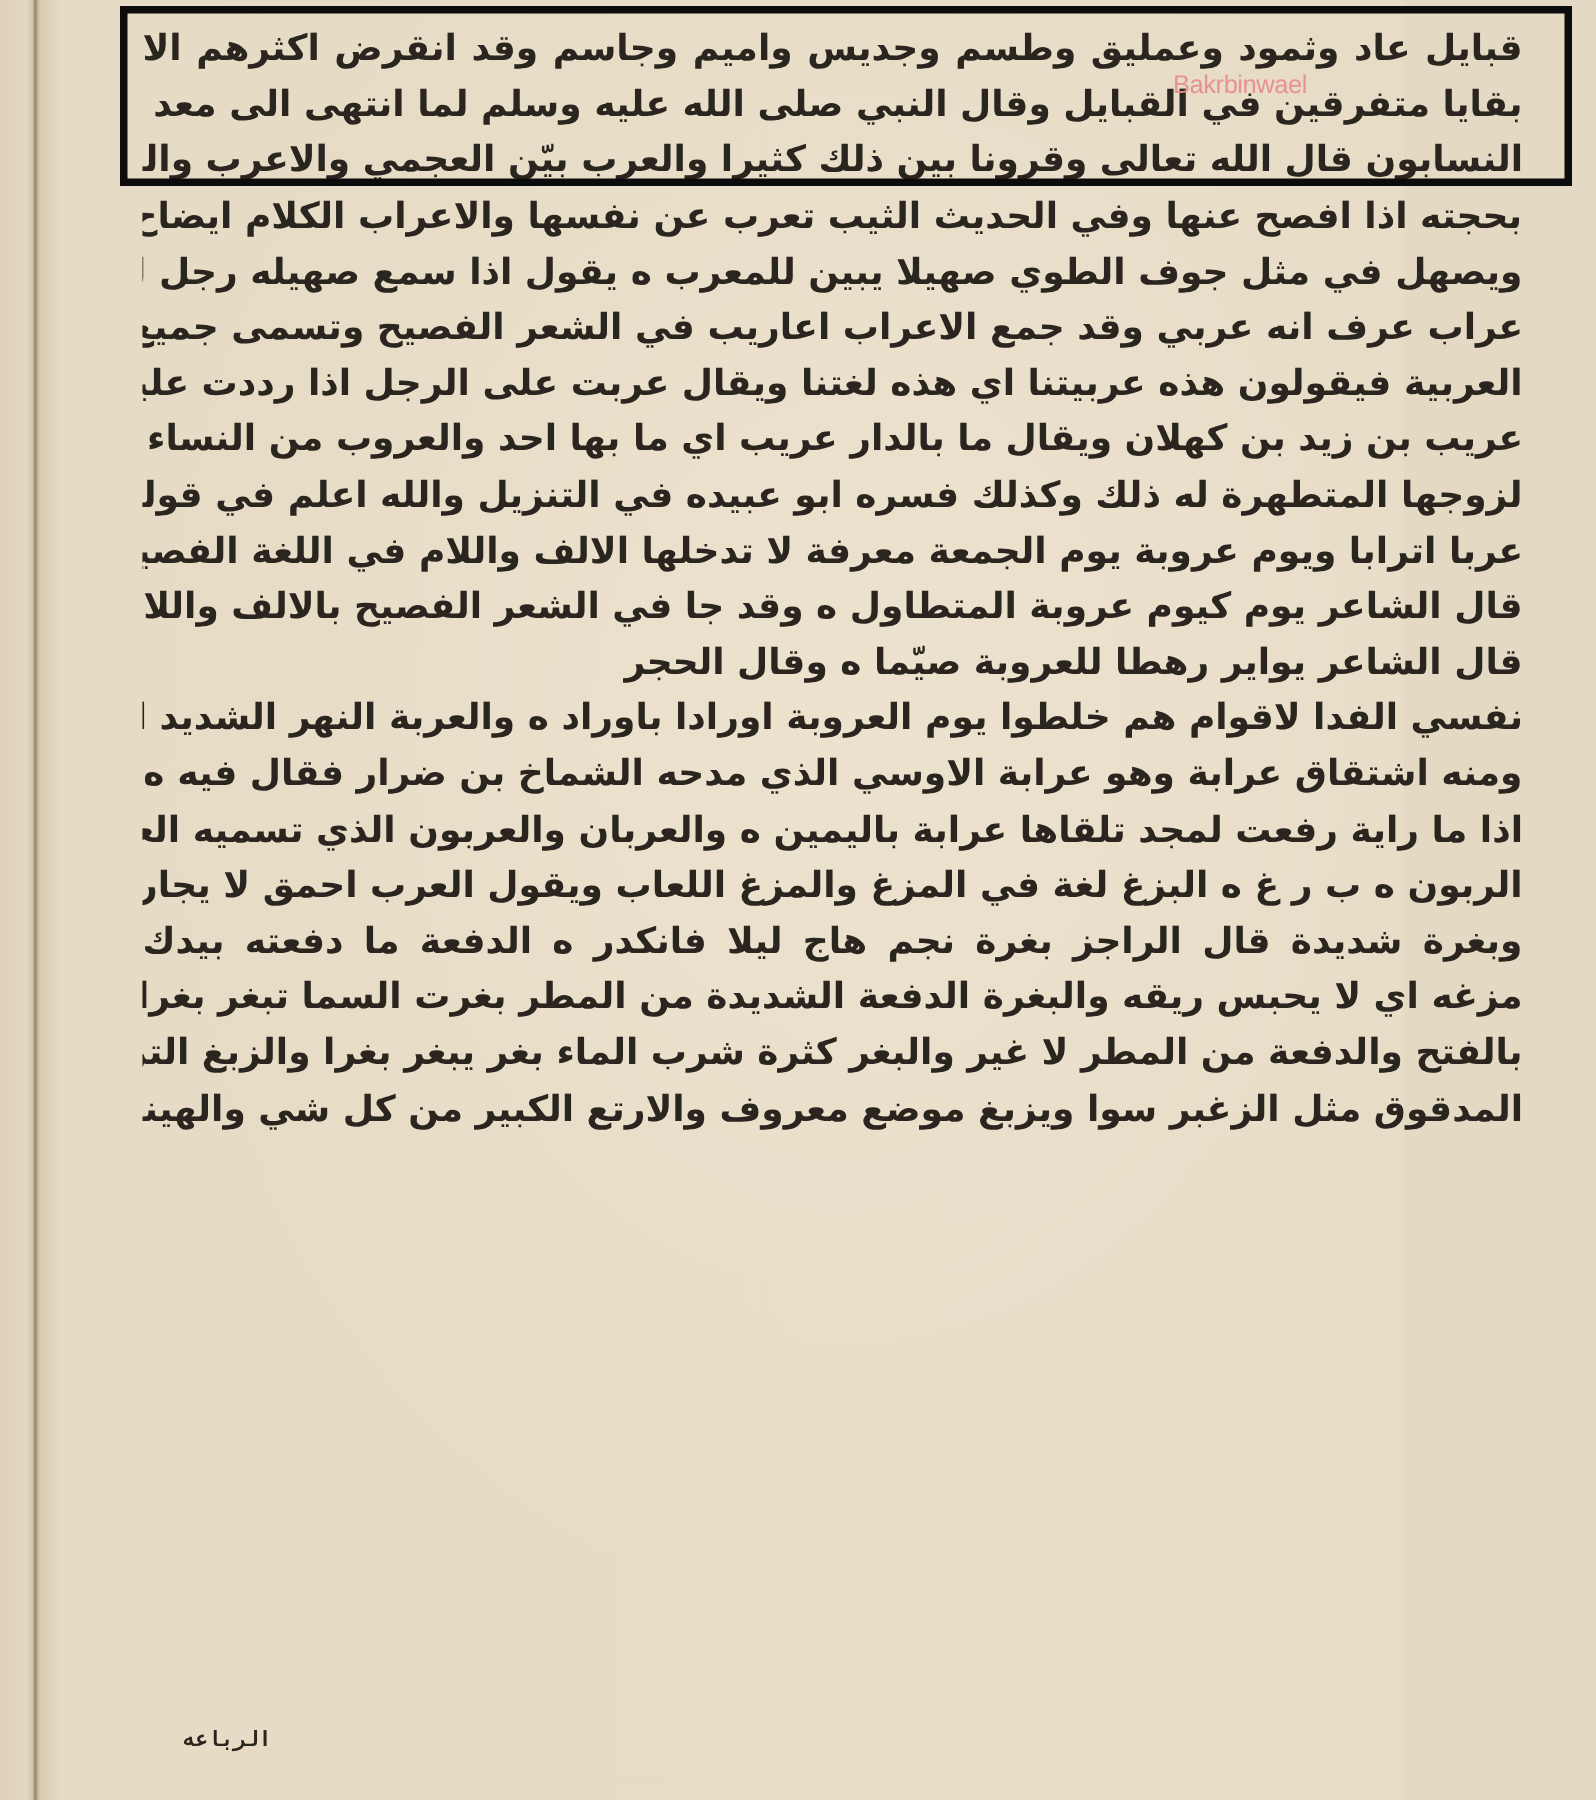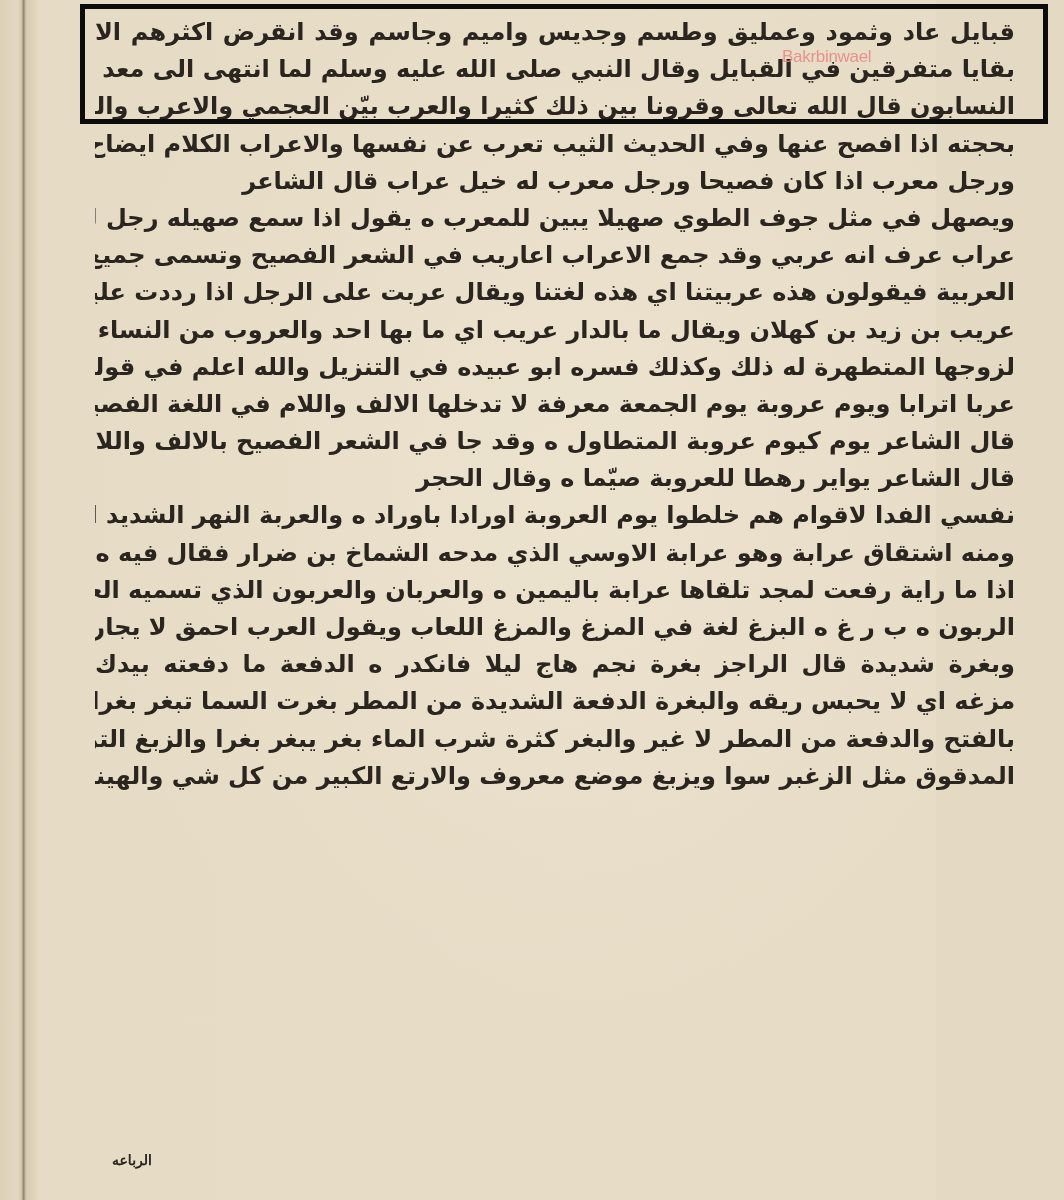--- a/index.html
+++ b/index.html
@@ -67,41 +67,40 @@
       left: 782px;
       top: 47px;
       font-family: "Liberation Sans", sans-serif;
       font-size: 17px;
       color: #e98a8a;
       opacity: 0.9;
       letter-spacing: -0.3px;
     }
     .catchword {
       position: absolute;
-      left: 112px;
+      left: 122px;
       top: 1152px;
-      font-family: Liberation Serif, serif;
+      font-family: Liberation Mono, monospace;
       font-weight: bold;
       font-size: 14px;
       color: #2b2520;
       direction: rtl;
     }
   </style>
 </head>
 <body>
 
 <div class="page">
   <div class="fold-line"></div>
 
   <div class="text-block">
     <div class="line">قبايل عاد وثمود وعمليق وطسم وجديس واميم وجاسم وقد انقرض اكثرهم الا</div>
     <div class="line">بقايا متفرقين في القبايل وقال النبي صلى الله عليه وسلم لما انتهى الى معد بن عدنان كذب</div>
     <div class="line">النسابون قال الله تعالى وقرونا بين ذلك كثيرا والعرب بيّن العجمي والاعرب والرجل</div>
     <div class="line">بحجته اذا افصح عنها وفي الحديث الثيب تعرب عن نفسها والاعراب الكلام ايضاح فصيحه</div>
-    <div class="line short">ورجل معرب اذا كان فصيحا ورجل معرب له خيل عراب قال الشاعر</div>
     <div class="line">ويصهل في مثل جوف الطوي صهيلا يبين للمعرب ه يقول اذا سمع صهيله رجل له خيل</div>
     <div class="line">عراب عرف انه عربي وقد جمع الاعراب اعاريب في الشعر الفصيح وتسمى جميع اللغة</div>
     <div class="line">العربية فيقولون هذه عربيتنا اي هذه لغتنا ويقال عربت على الرجل اذا رددت عليه</div>
     <div class="line">عريب بن زيد بن كهلان ويقال ما بالدار عريب اي ما بها احد والعروب من النساء المحبة</div>
     <div class="line">لزوجها المتطهرة له ذلك وكذلك فسره ابو عبيده في التنزيل والله اعلم في قوله عز وجل</div>
     <div class="line">عربا اترابا ويوم عروبة يوم الجمعة معرفة لا تدخلها الالف واللام في اللغة الفصيحة</div>
     <div class="line">قال الشاعر يوم كيوم عروبة المتطاول ه وقد جا في الشعر الفصيح بالالف واللام ايضا</div>
     <div class="line short">قال الشاعر يواير رهطا للعروبة صيّما ه وقال الحجر</div>
     <div class="line">نفسي الفدا لاقوام هم خلطوا يوم العروبة اورادا باوراد ه والعربة النهر الشديد الجري</div>
     <div class="line short">ومنه اشتقاق عرابة وهو عرابة الاوسي الذي مدحه الشماخ بن ضرار فقال فيه ه</div>

